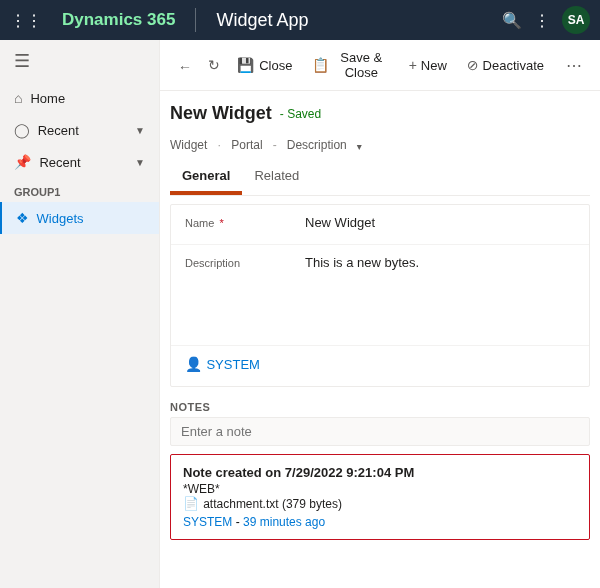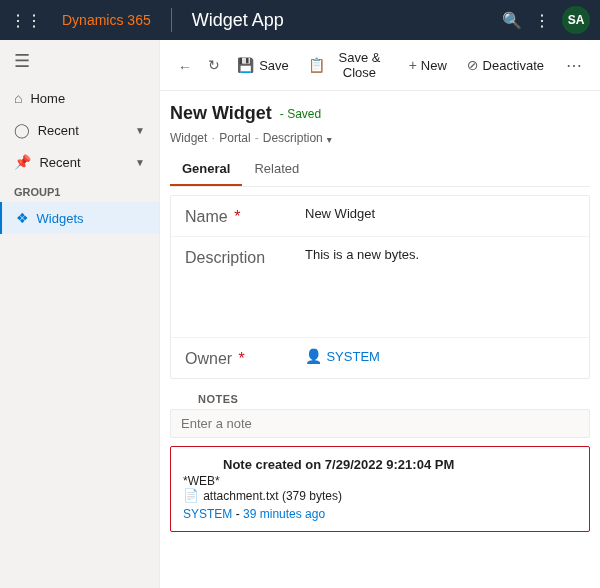--- a/index.html
+++ b/index.html
@@ -14,23 +14,23 @@
       padding: 0 10px;
       gap: 10px;
     }
     .top-nav-grid {
       color: #fff;
       font-size: 16px;
       cursor: pointer;
       display: flex; align-items: center;
     }
     .top-nav-logo {
-      color: #f97316;
-      font-weight: 400;
-      font-size: 14px;
+      color: #86efac;
+      font-weight: 700;
+      font-size: 17px;
       padding: 0 10px;
     }
     .top-nav-divider {
       width: 1px;
       height: 24px;
       background: rgba(255,255,255,0.3);
     }
     .top-nav-app {
       color: #fff;
       font-size: 18px;
@@ -182,22 +182,22 @@
     }
     .record-saved-badge {
       font-size: 12px;
       color: #107c10;
     }
     .record-breadcrumb {
       font-size: 12px;
       color: #605e5c;
       display: flex;
       align-items: flex-end;
-      gap: 4px;
-      margin-top: 7px;
+      gap: 10px;
+      margin-top: 14px;
     }
     .breadcrumb-link {
       color: #605e5c;
       text-decoration: none;
     }
     .breadcrumb-sep { color: #a19f9d; }
     .breadcrumb-dropdown {
       font-size: 10px;
       color: #605e5c;
       cursor: pointer;
@@ -212,41 +212,41 @@
     .tab {
       padding: 8px 12px;
       font-size: 13px;
       color: #605e5c;
       cursor: pointer;
       border-bottom: 2px solid transparent;
     }
     .tab.active {
       color: #201f1e;
       font-weight: 600;
-      border-bottom: 2px solid #c2410c;
+      border-bottom: 4px solid #c2410c;
     }
 
     
     .form-section {
       background: #fff;
       border: 1px solid #edebe9;
       border-radius: 2px;
       margin-top: 8px;
     }
     .form-field {
       display: flex;
       align-items: flex-start;
       padding: 10px 14px;
       border-bottom: 1px solid #f3f2f1;
       min-height: 40px;
     }
     .form-field:last-child { border-bottom: none; }
     .field-label {
       width: 120px;
-      font-size: 16px;
+      font-size: 11px;
       color: #605e5c;
       padding-top: 2px;
       flex-shrink: 0;
     }
     .field-required {
       color: #c50f1f;
       margin-left: 2px;
     }
     .field-value {
       flex: 1;
@@ -273,21 +273,20 @@
     .notes-section {
       margin-top: 8px;
     }
     .notes-header {
       font-size: 11px;
       font-weight: 600;
       color: #605e5c;
       text-transform: uppercase;
       padding: 6px 0 4px;
       letter-spacing: 0.5px;
-      margin-left: 28px;
     }
     .notes-input {
       width: 100%;
       border: 1px solid #edebe9;
       border-radius: 2px;
       padding: 6px 10px;
       font-size: 13px;
       color: #a19f9d;
       outline: none;
       background: #faf9f8;
@@ -299,21 +298,20 @@
       border-radius: 2px;
       padding: 10px 12px;
       margin-top: 8px;
       background: #fff;
     }
     .note-date {
       font-size: 13px;
       font-weight: 600;
       color: #201f1e;
       margin-bottom: 2px;
-      margin-left: 40px;
     }
     .note-tag {
       font-size: 12px;
       color: #201f1e;
       margin-bottom: 0;
     }
     .note-attachment {
       display: flex;
       align-items: center;
       gap: 4px;
@@ -380,21 +378,21 @@
     </div>
   </div>
 
   <div class="content-area">
 
     <div class="toolbar">
       <button class="toolbar-nav-btn">←</button>
       <button class="toolbar-nav-btn">↻</button>
       <button class="toolbar-btn">
         <span class="toolbar-btn-icon">💾</span>
-        <span>Save</span>
+        <span>Close</span>
       </button>
       <button class="toolbar-btn">
         <span class="toolbar-btn-icon">📋</span>
         <span>Save &amp; Close</span>
       </button>
       <button class="toolbar-btn">
         <span class="toolbar-btn-icon">+</span>
         <span>New</span>
       </button>
       <button class="toolbar-btn">
@@ -439,24 +437,20 @@
           </div>
           <div class="field-value">New Widget</div>
         </div>
 
         <div class="form-field">
           <div class="field-label">Description</div>
           <div class="field-value field-description">This is a new bytes.</div>
         </div>
 
         <div class="form-field">
-          <div class="field-label">
-            <span>Owner</span>
-            <span class="field-required">*</span>
-          </div>
           <div class="field-value owner">
             <span class="owner-icon">👤</span>
             <span>SYSTEM</span>
           </div>
         </div>
       </div>
 
       <div class="notes-section">
         <div class="notes-header">NOTES</div>
         <input class="notes-input" type="text" placeholder="Enter a note" style="">

